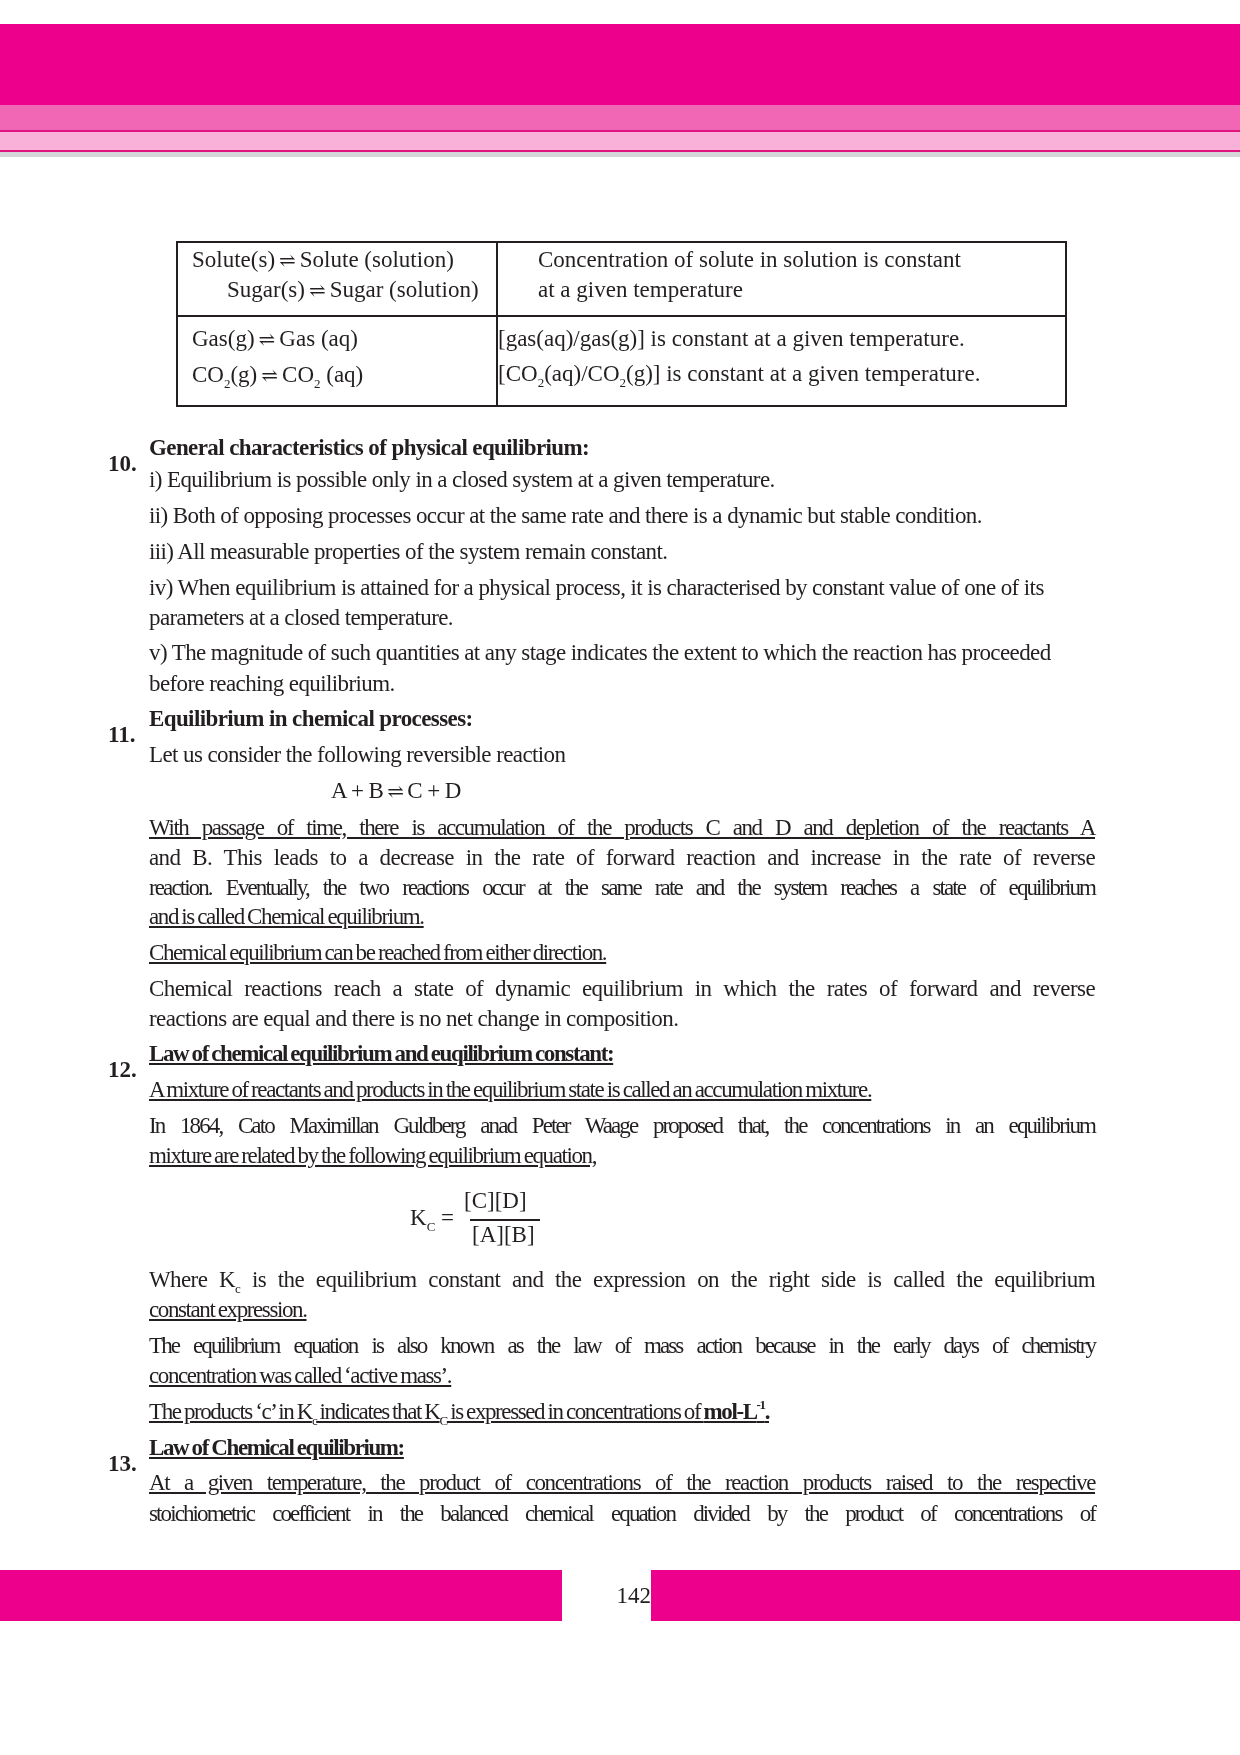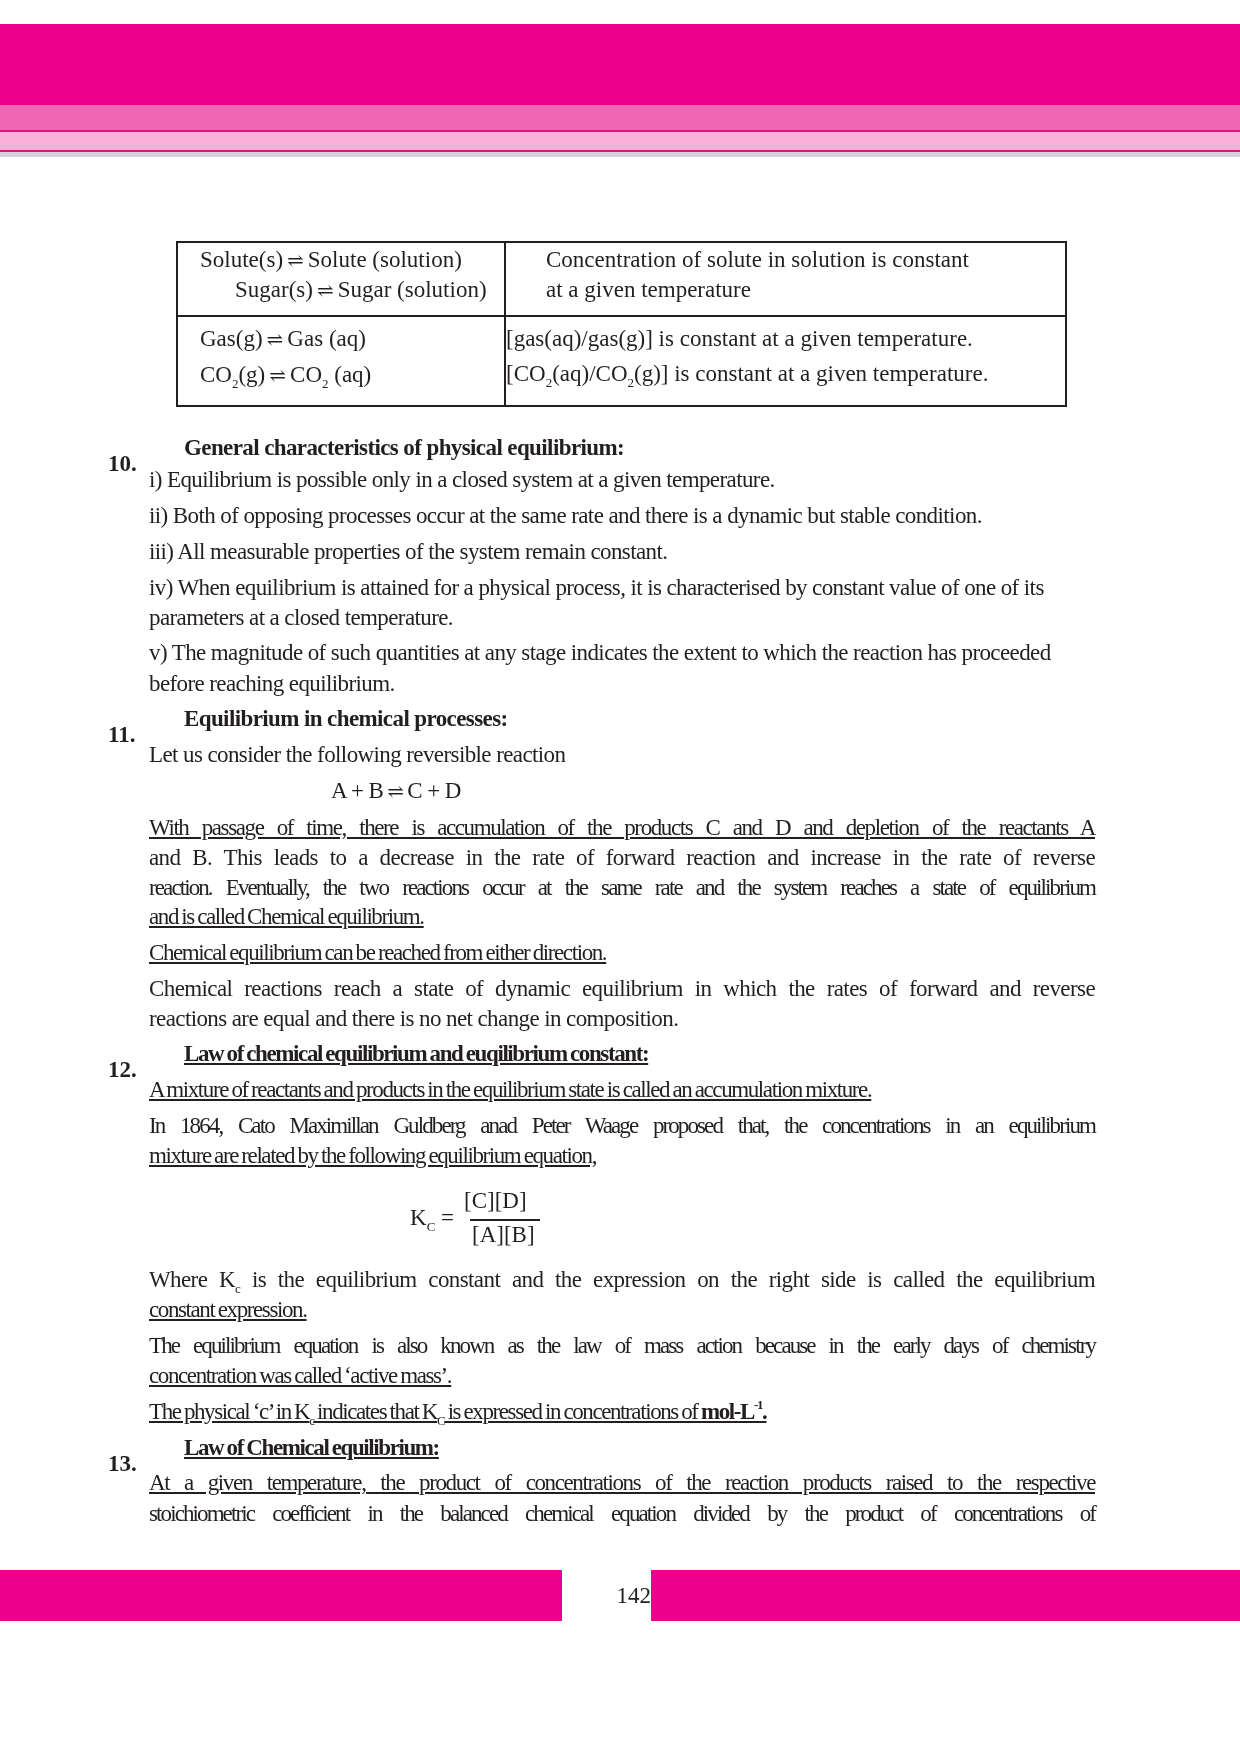--- a/index.html
+++ b/index.html
@@ -14,40 +14,40 @@
   #hdr-line1 { top: 130px; height: 2px; background: #e0147f; }
   #hdr-light { top: 132px; height: 18px; background: #f9b0d9; }
   #hdr-line2 { top: 150px; height: 2px; background: #e0147f; }
   #hdr-grey { top: 152px; height: 5px; background: #d4d6d9; }
 
   table.eq {
     position: absolute; left: 176px; top: 241px; width: 891px;
     border-collapse: collapse; font-size: 23px; line-height: 30px;
   }
   table.eq td { border: 2px solid #231f20; vertical-align: top; }
-  table.eq td.c1 { width: 318px; padding-left: 8px; }
+  table.eq td.c1 { width: 318px; }
   .r1 td { height: 70px; padding: 2px 0 0 0; }
   .r2 td { height: 84px; padding: 4px 0 0 0; }
   .r2 .ln { line-height: 35px; }
   .pad-l { padding-left: 14px; }
   .pad-l2 { padding-left: 49px; }
   .pad-r1 { padding-left: 40px; }
   .pad-r2 { padding-left: 0px; }
   sub { font-size: 13px; vertical-align: -6px; line-height: 0; }
   sup { font-size: 13px; vertical-align: 10px; line-height: 0; }
   .arrow { display: inline-block; font-size: 20px; margin: 0 4px; }
 
   .line {
     position: absolute; left: 149px; font-size: 23px; line-height: 28px;
     white-space: nowrap; letter-spacing: -0.6px;
   }
   .justify { width: 946px; text-align: justify; text-align-last: justify; }
   .cond { letter-spacing: -1.4px; word-spacing: -1px; text-decoration: underline; }
   .cond2 { letter-spacing: -1.9px; word-spacing: -1px; }
-  .heading { font-weight: bold; margin-left: 35px; }
+  .heading { font-weight: bold; }
   .num { position: absolute; left: 108px; font-size: 23px; font-weight: bold; line-height: 28px; margin-top: 16px; }
 
   .frac { position: absolute; left: 410px; top: 1188px; font-size: 23px; }
   .frac .kc { position: absolute; left: 0; top: 17px; white-space: nowrap; }
   .frac .numr { position: absolute; left: 54px; top: 0; white-space: nowrap; }
   .frac .bar { position: absolute; left: 60px; top: 31px; width: 70px; height: 1.5px; background: #231f20; }
   .frac .den { position: absolute; left: 62px; top: 34px; white-space: nowrap; }
 
   #ftr-left { position: absolute; left: 0; top: 1570px; width: 562px; height: 51px; background: #ec008c; }
   #ftr-right { position: absolute; left: 651px; top: 1570px; width: 589px; height: 51px; background: #ec008c; }
@@ -120,21 +120,21 @@
   <div class="kc"><span>K</span><sub>C</sub><span> =</span></div>
   <div class="numr">[C][D]</div>
   <div class="bar"></div>
   <div class="den">[A][B]</div>
 </div>
 
 <div class="line justify" style="top:1266px"><span>Where K</span><sub>c</sub><span> is the equilibrium constant and the expression on the right side is called the equilibrium</span></div>
 <div class="line cond" style="top:1296px">constant expression.</div>
 <div class="line justify cond2" style="top:1332px">The equilibrium equation is also known as the law of mass action  because  in the early days of chemistry</div>
 <div class="line cond" style="top:1362px">concentration was called ‘active mass’.</div>
-<div class="line cond" style="top:1398px"><span>The physical ‘c’ in K</span><sub>c</sub><span> indicates that K</span><sub>C</sub><span> is expressed in concentrations of </span><b>mol-L</b><sup style="font-weight:bold">-1</sup><b>.</b></div>
+<div class="line cond" style="top:1398px"><span>The products ‘c’ in K</span><sub>c</sub><span> indicates that K</span><sub>C</sub><span> is expressed in concentrations of </span><b>mol-L</b><sup style="font-weight:bold">-1</sup><b>.</b></div>
 
 <div class="num" style="top:1434px">13.</div>
 <div class="line heading cond" style="top:1434px">Law of Chemical equilibrium:</div>
 <div class="line justify cond" style="top:1469px">At a given temperature, the product of concentrations of the reaction products raised to the respective</div>
 <div class="line justify cond2" style="top:1500px">stoichiometric coefficient in the balanced chemical equation divided by the product of concentrations of</div>
 
 <div id="ftr-left"></div>
 <div id="page-num">142</div>
 <div id="ftr-right"></div>
 

